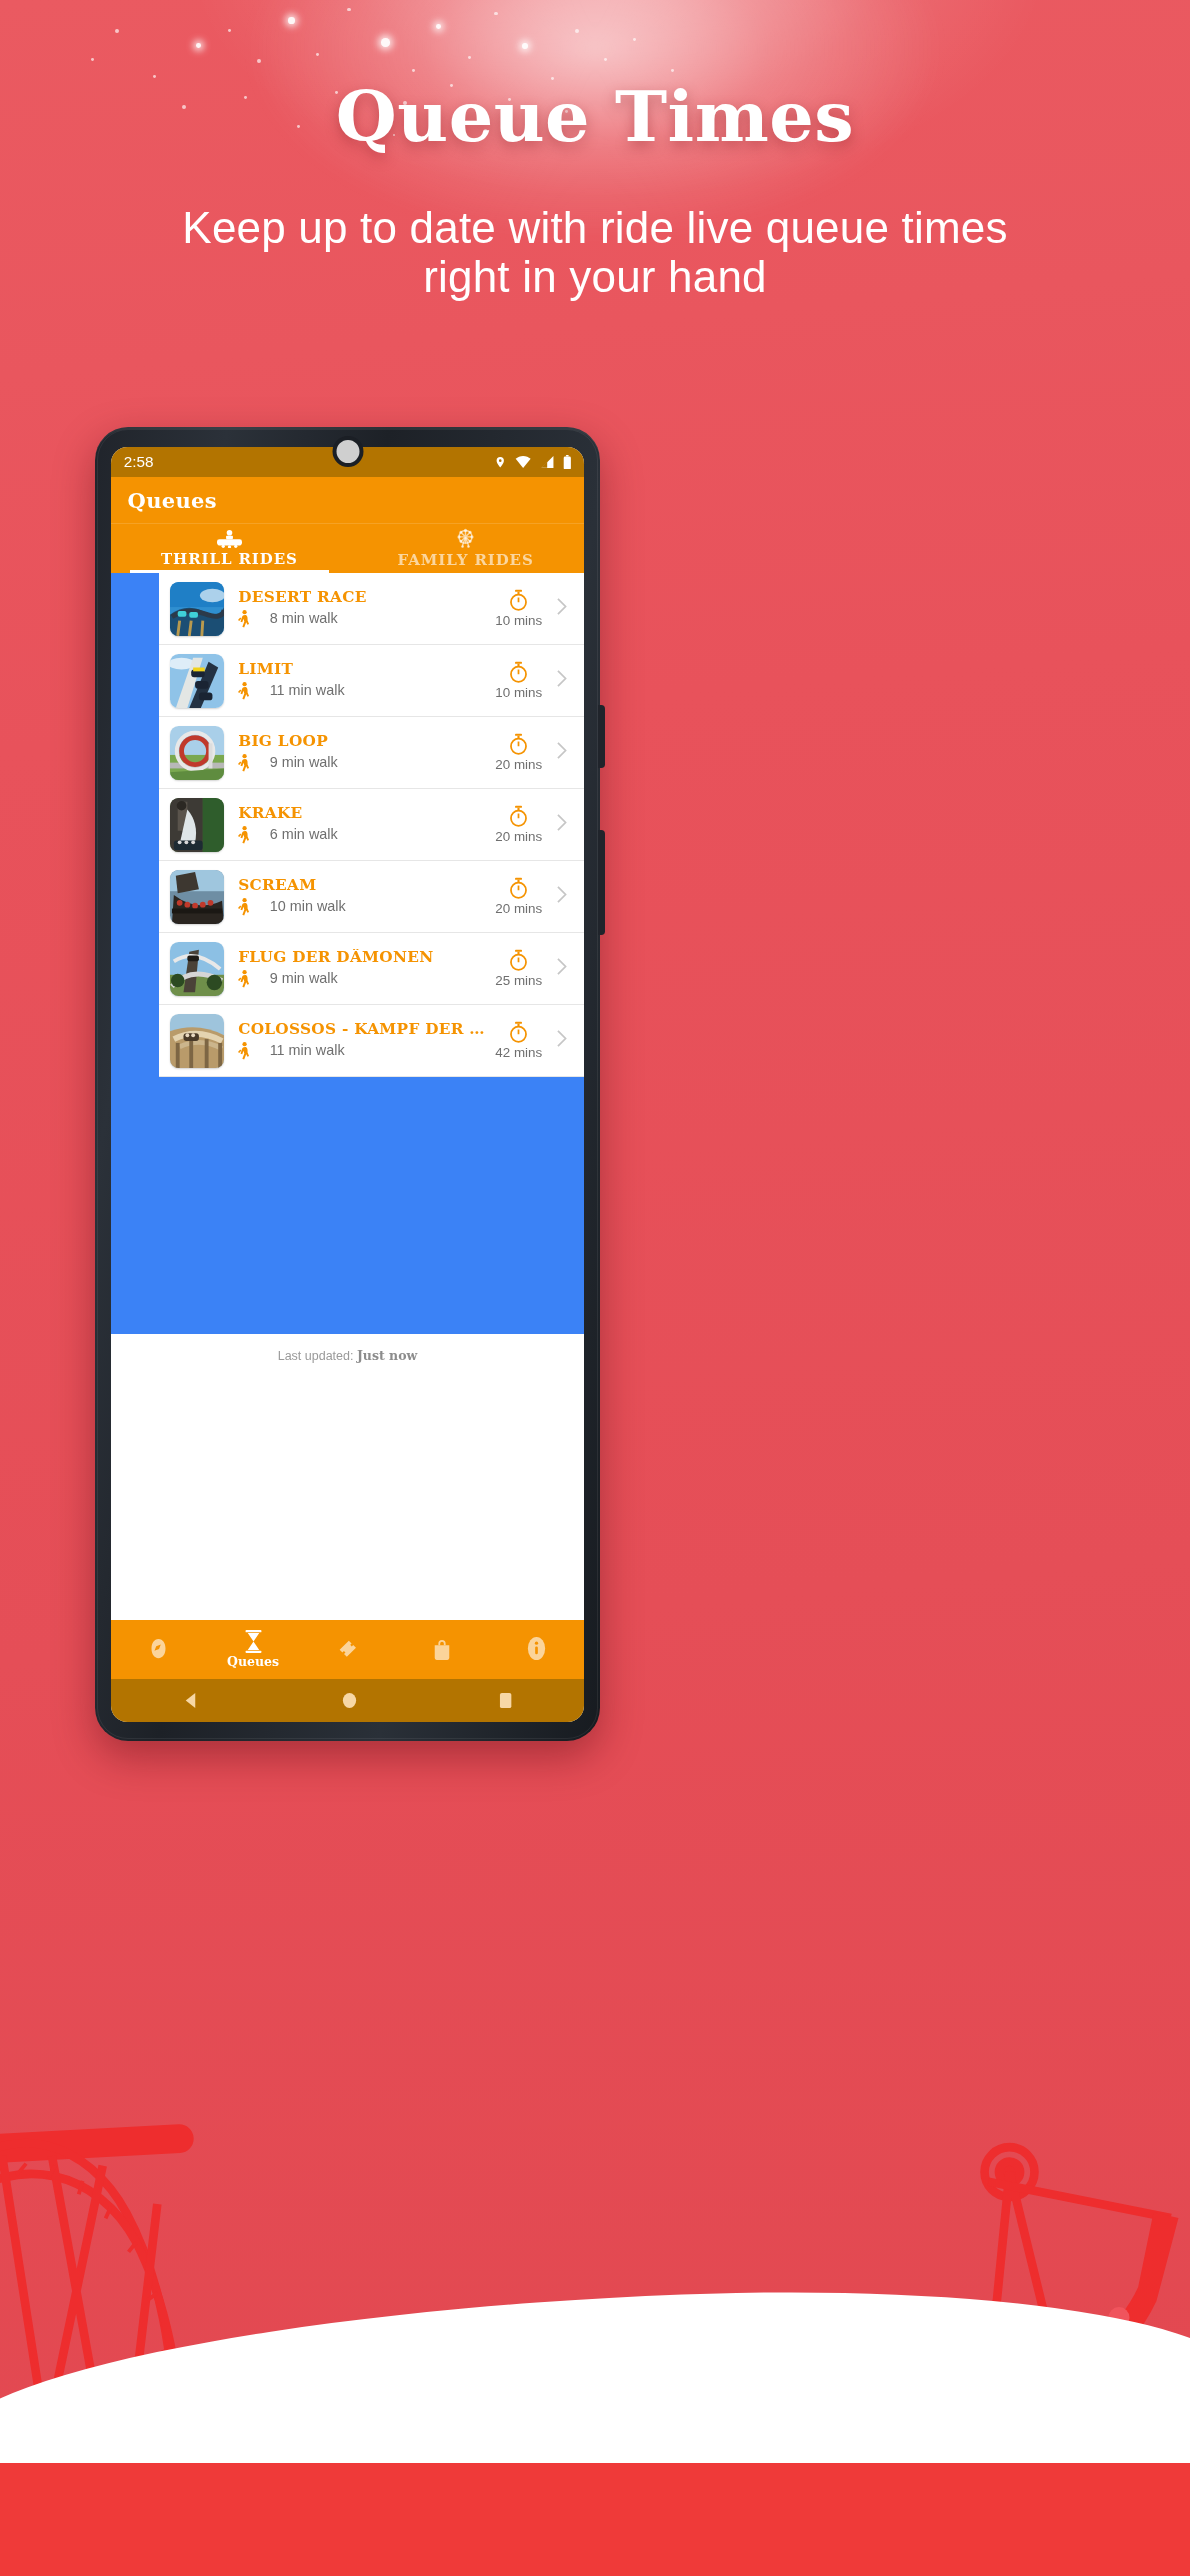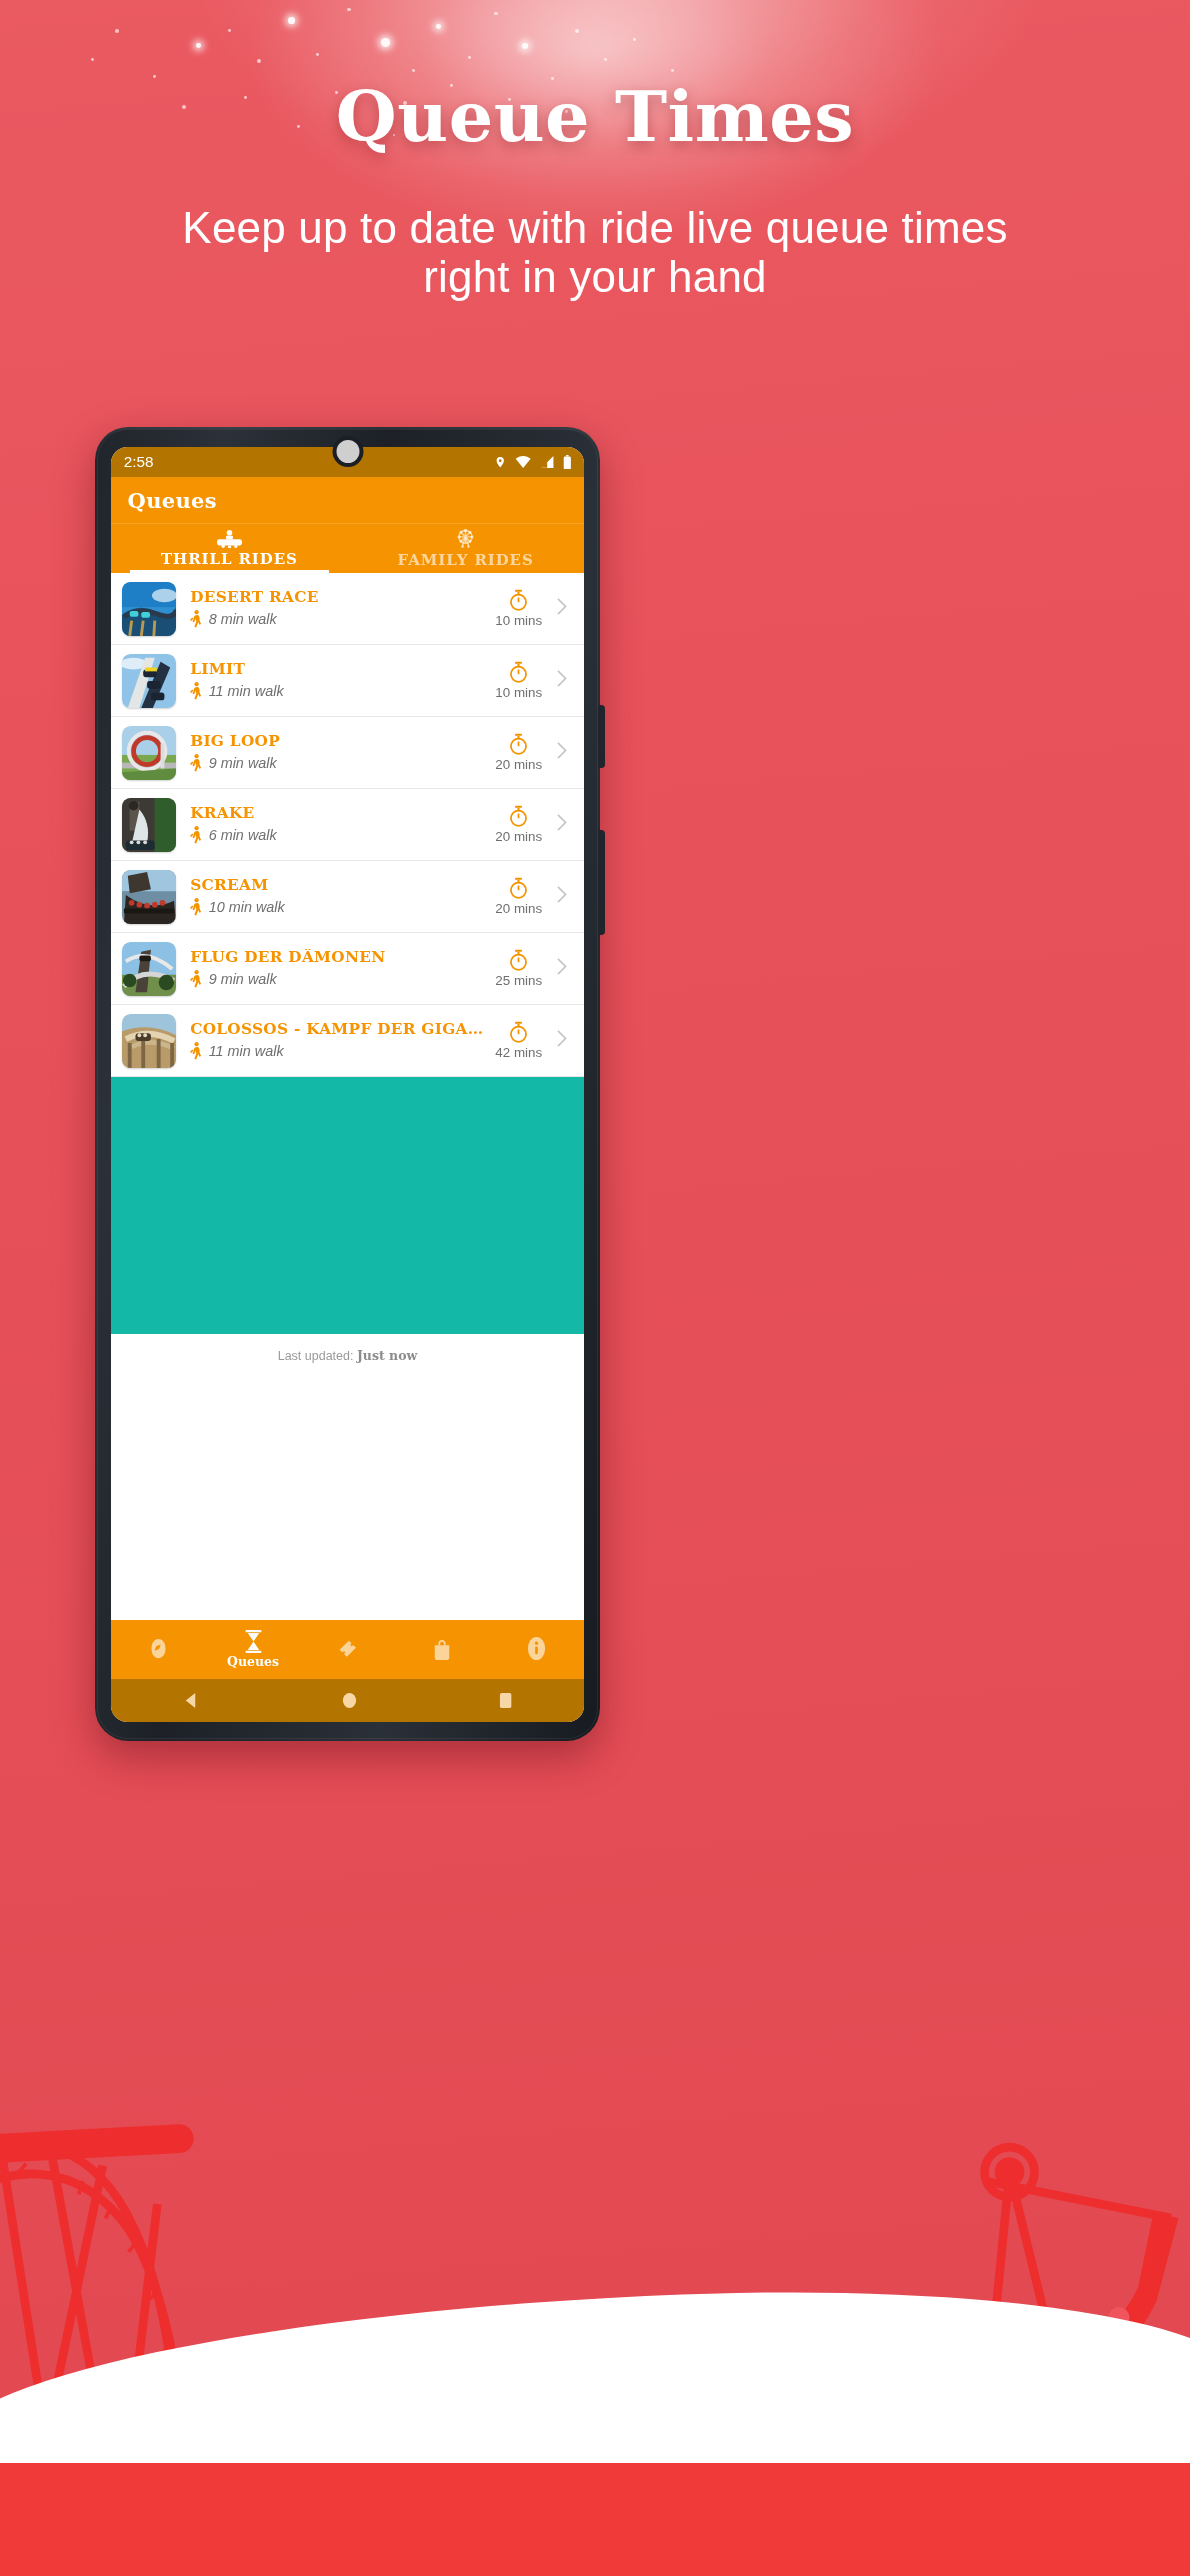--- a/index.html
+++ b/index.html
@@ -143,41 +143,41 @@
   .tab.active .tab-label { color:#fff; }
   .tab.active svg { fill:#fff; }
   .tab.inactive .tab-label { color:rgba(255,255,255,0.62); }
   .tab.inactive svg { fill:rgba(255,255,255,0.62); }
   .tab.active::after {
     content:""; position:absolute; bottom:0; left:8%; right:8%;
     height:2.9px; background:#fff;
   }
 
   
-  .list { flex:1 1 auto; background:#14b8a6; overflow:hidden; }
+  .list { flex:1 1 auto; background:#3b82f6; overflow:hidden;padding-left:48px; }
   .row {
     display:flex; align-items:center;
     height:72px; padding:0 12.5px 0 10.5px;
     border-bottom:1px solid #e6e6e6;
     background:#fff; cursor:pointer;
   }
   .thumb {
     width:54px; height:54px; border-radius:8.6px;
     flex:0 0 54px; overflow:hidden; position:relative;
     box-shadow:0 1px 1.9px rgba(0,0,0,0.18);
   }
   .thumb svg { display:block; width:100%; height:100%; }
   .row-mid { flex:1 1 auto; min-width:0; padding-left:14.4px; }
   .ride-name {
     font-family:"DejaVu Serif", serif; font-weight:700;
     color:#f59301; font-size:15.3px; letter-spacing:0.3px;
     white-space:nowrap; overflow:hidden; text-overflow:ellipsis;
     line-height:1.15;
   }
-  .walk { display:flex; align-items:center; gap:7px; margin-top:3.8px;font-style:italic; }
+  .walk { display:flex; align-items:flex-start; gap:20px; margin-top:3.8px; }
   .walk-text { color:#6f6f6f; font-size:14.4px; }
   .row-right {
     flex:0 0 auto; display:flex; flex-direction:column; align-items:center;
     width:59px; gap:1px;
   }
   .qtime { color:#6f6f6f; font-size:13.4px; white-space:nowrap; }
   .chev { flex:0 0 15.3px; margin-left:7.7px; color:#c6c6c6; }
 
   .updated {
     text-align:center; color:#9a9a9a; font-size:12.5px;

